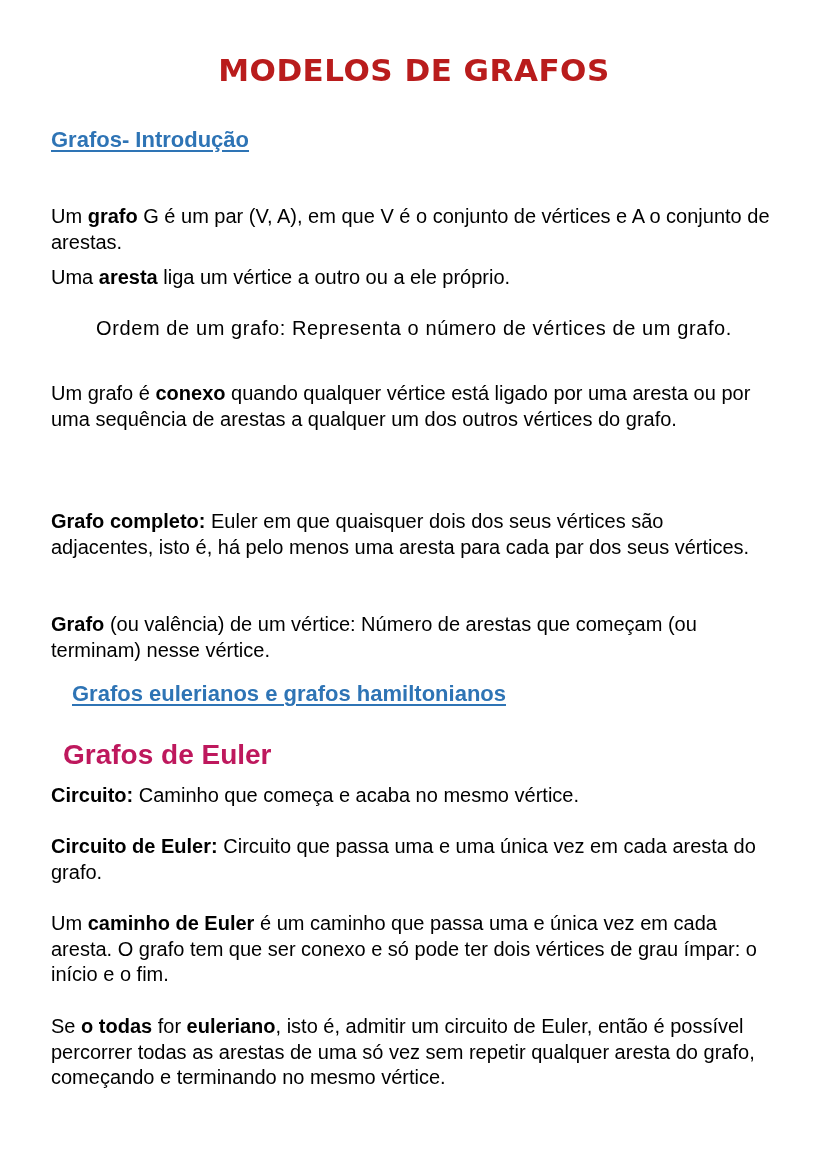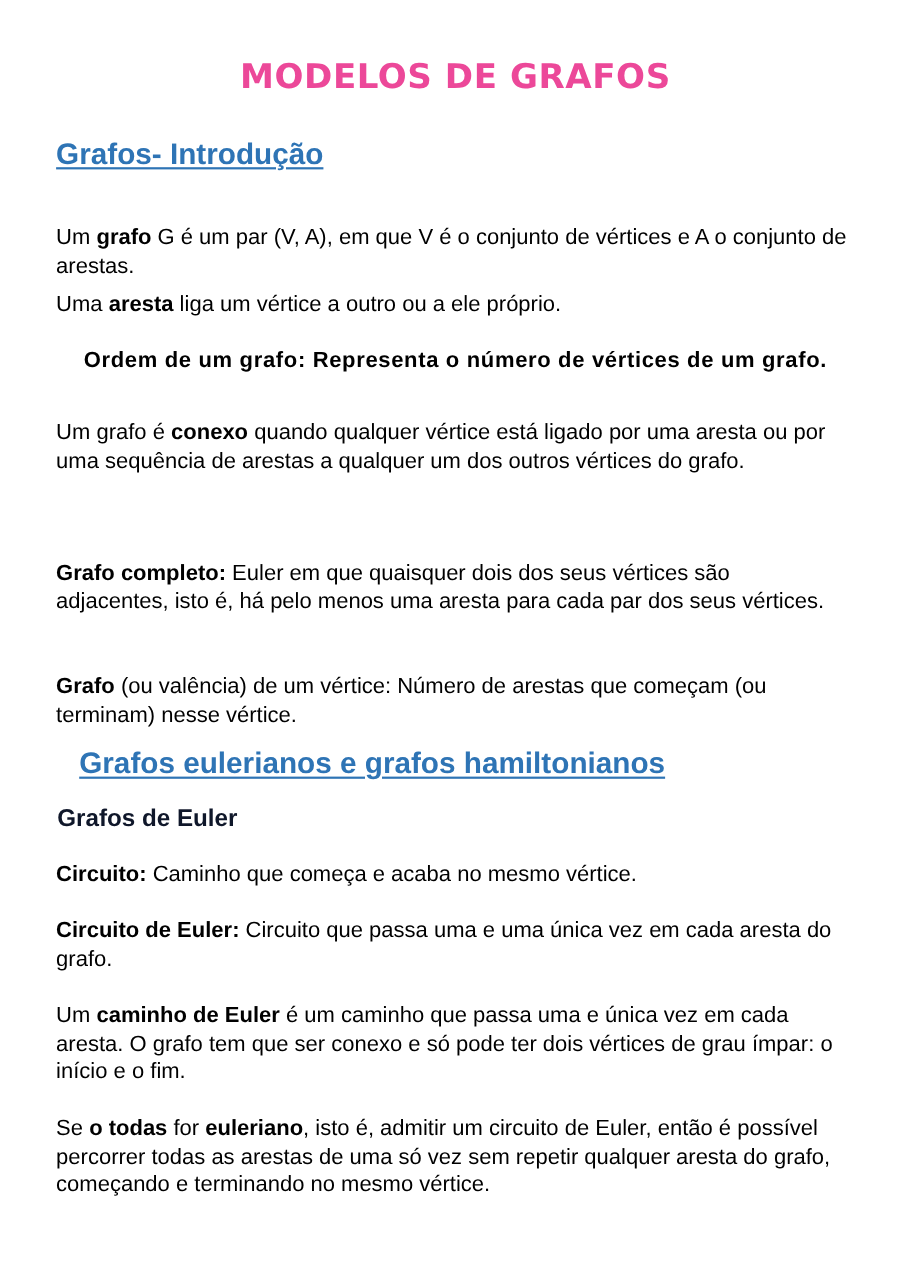--- a/index.html
+++ b/index.html
@@ -18,64 +18,64 @@
     .doc-title {
       position: absolute;
       left: 0;
       width: 828px;
       top: 50px;
       text-align: center;
       font-family: "DejaVu Sans", sans-serif;
       font-weight: bold;
       font-size: 31px;
       letter-spacing: 0.5px;
-      color: #ec4899;
+      color: #b91c1c;
       margin: 0;
       line-height: 40px;
     }
     .h1 {
       position: absolute;
       left: 51px;
       font-family: "Liberation Sans", sans-serif;
       font-weight: bold;
-      font-size: 27px;
+      font-size: 22px;
       color: #2e74b5;
       text-decoration: underline;
       text-decoration-thickness: 2px;
       text-underline-offset: 3px;
       margin: 0;
       line-height: 32px;
       white-space: nowrap;
     }
     .h2 {
       position: absolute;
       left: 51px;
       font-family: "Liberation Sans", sans-serif;
       font-weight: bold;
-      font-size: 22px;
-      color: #0f172a;
-      margin: 1px;
+      font-size: 28px;
+      color: #be185d;
+      margin: 12px;
       line-height: 28px;
       white-space: nowrap;
     }
     .para {
       position: absolute;
       left: 51px;
       width: 720px;
       font-size: 20px;
       line-height: 25.5px;
       margin: 0;
     }
     .para b { font-weight: bold; }
     .center-para {
       position: absolute;
       left: 51px;
       width: 726px;
       text-align: center;
-      font-weight: bold;
+      font-weight: normal;
       font-size: 20px;
       line-height: 25.5px;
       letter-spacing: 0.6px;
       margin: 0;
     }
   </style>
 </head>
 <body>
 
 <h1 class="doc-title">MODELOS DE GRAFOS</h1>

